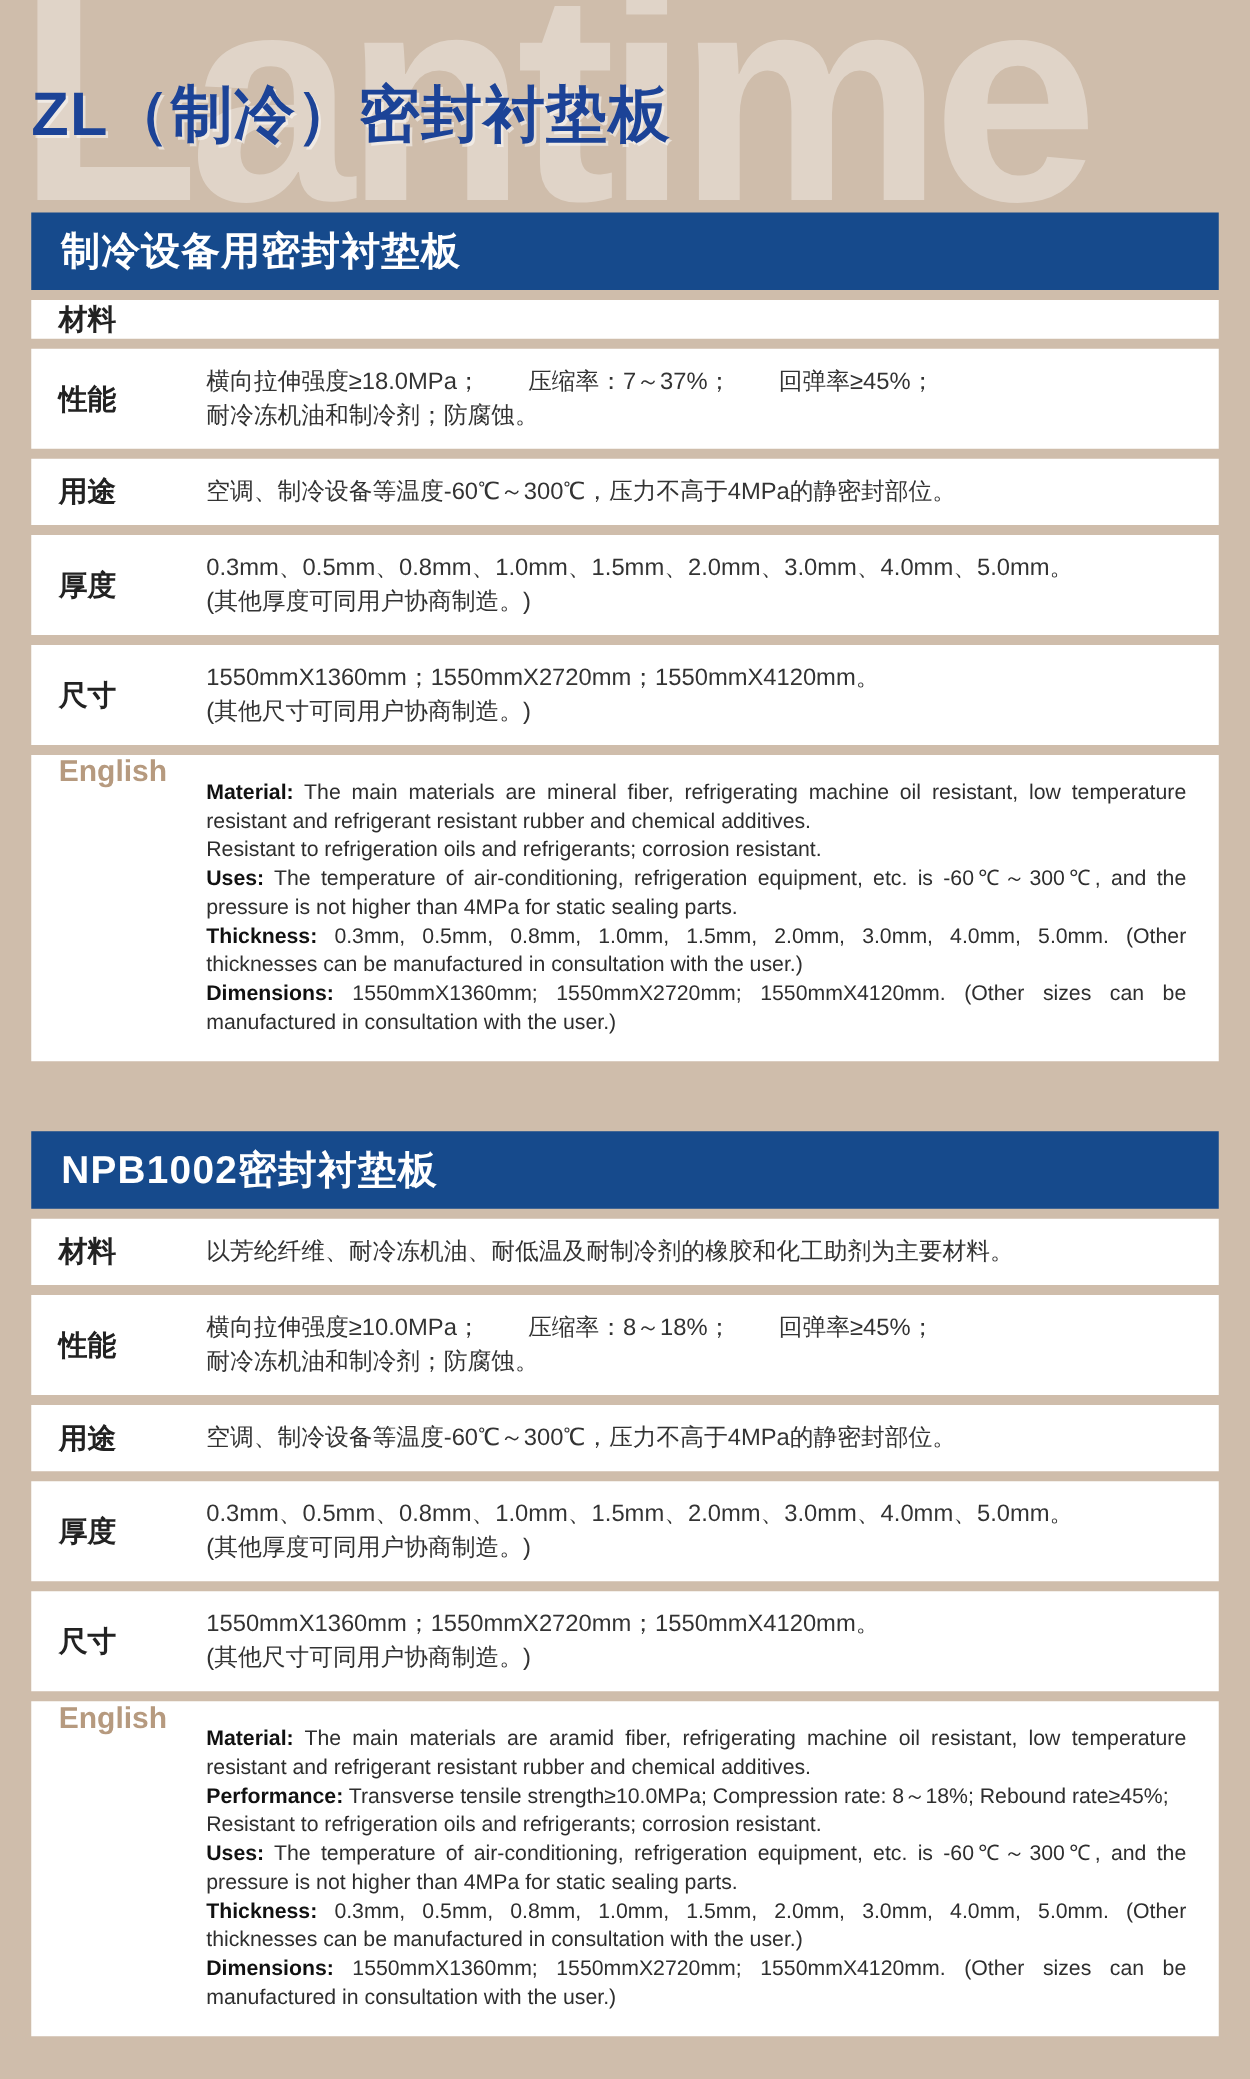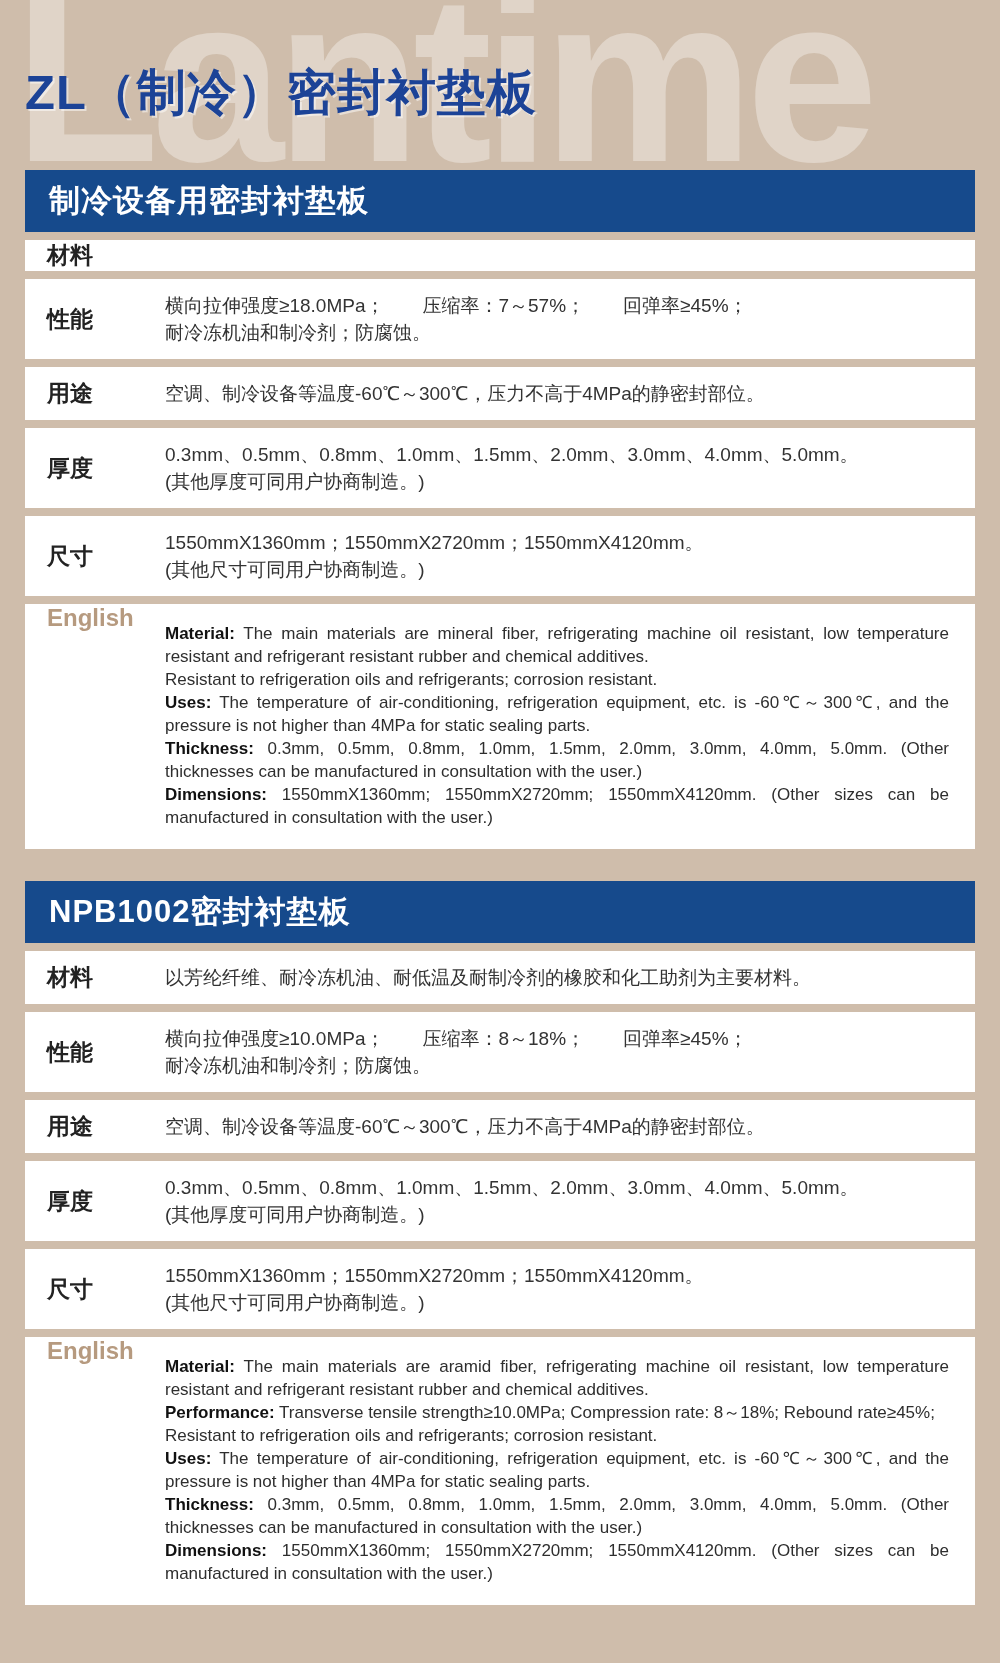--- a/index.html
+++ b/index.html
@@ -45,21 +45,21 @@
     height: 62px;
     background: #164a8c;
     color: #ffffff;
     display: flex;
     align-items: center;
     padding-left: 24px;
     font-size: 31px;
     font-weight: 700;
     letter-spacing: 1px;
   }
-  .section-header.second { margin-top: 32px; }
+  .section-header.second { margin-top: 56px; }
   .spec-row {
     margin-top: 8px;
     background: #ffffff;
     display: flex;
     padding-right: 26px;
     gap: 28px;
   }
   .spec-label {
     flex: 0 0 112px;
     width: 112px;
@@ -108,21 +108,21 @@
       <span>制冷设备用密封衬垫板</span>
     </div>
 
     <div class="spec-row">
       <div class="spec-label">材料</div>
     </div>
 
     <div class="spec-row">
       <div class="spec-label">性能</div>
       <div class="spec-value">
-        <div class="spec-line">横向拉伸强度≥18.0MPa；　　压缩率：7～57%；　　回弹率≥45%；</div>
+        <div class="spec-line">横向拉伸强度≥18.0MPa；　　压缩率：7～37%；　　回弹率≥45%；</div>
         <div class="spec-line">耐冷冻机油和制冷剂；防腐蚀。</div>
       </div>
     </div>
 
     <div class="spec-row">
       <div class="spec-label">用途</div>
       <div class="spec-value">
         <div class="spec-line">空调、制冷设备等温度-60℃～300℃，压力不高于4MPa的静密封部位。</div>
       </div>
     </div>

